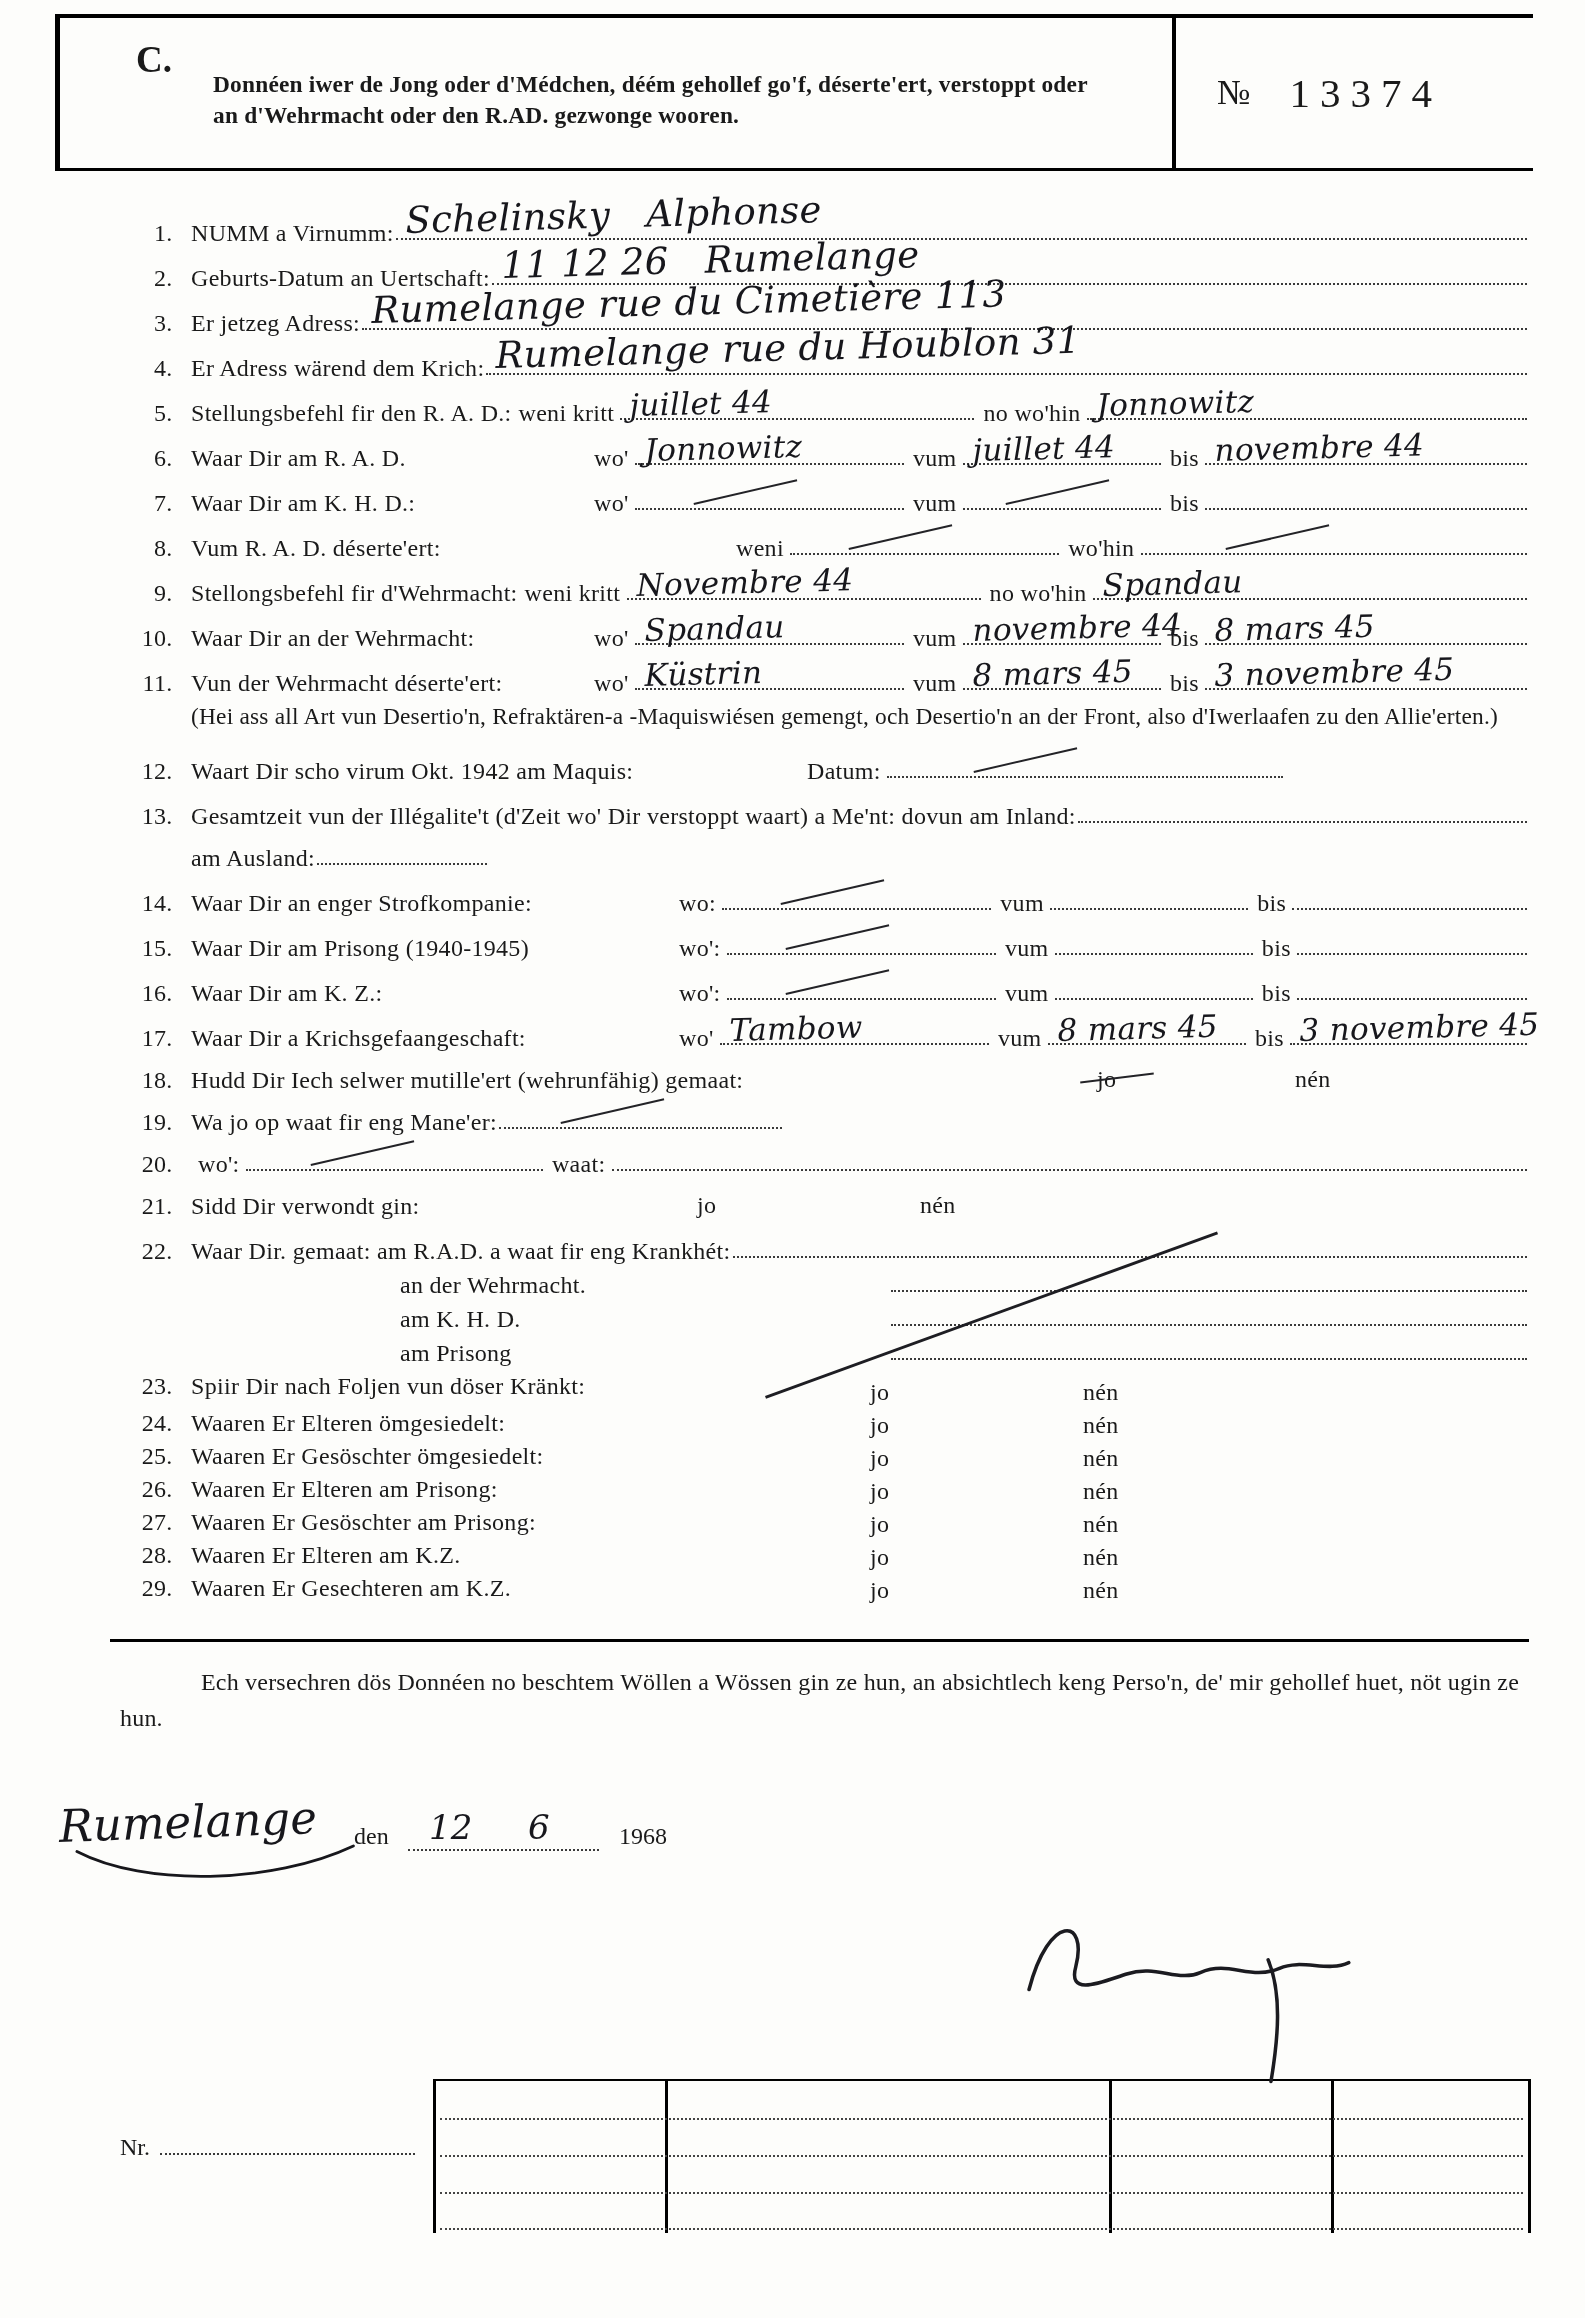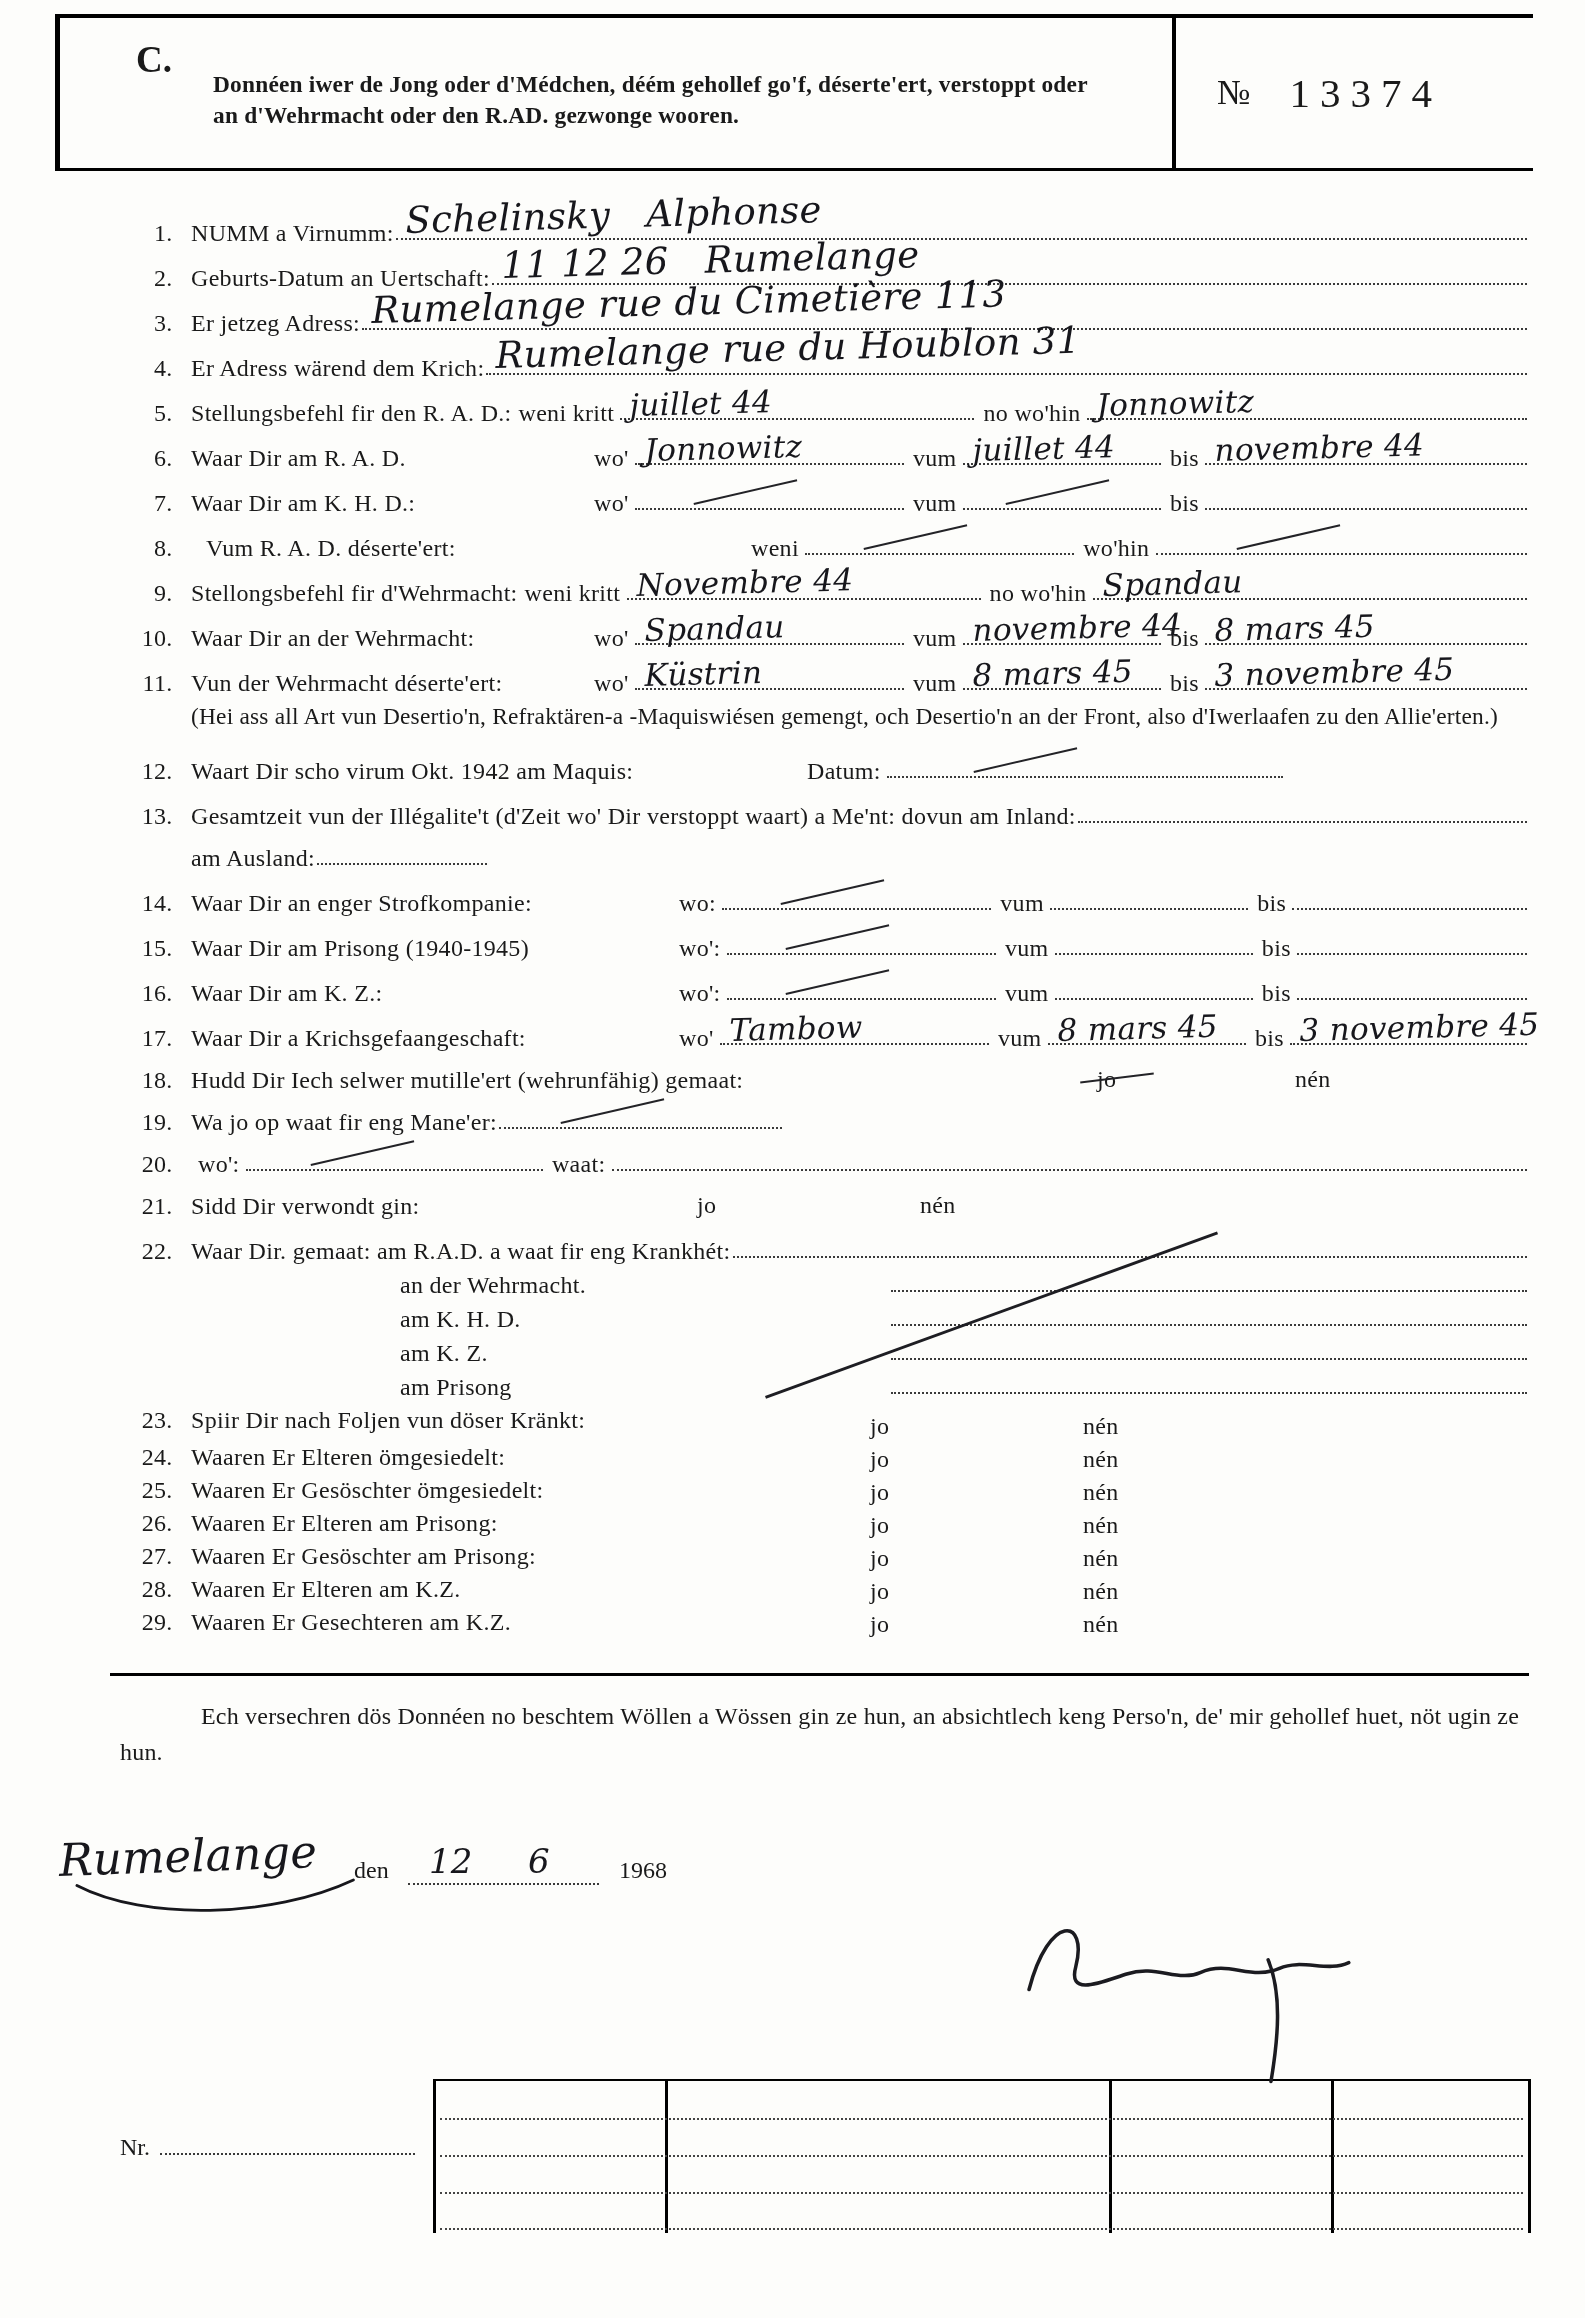--- a/index.html
+++ b/index.html
@@ -41,21 +41,21 @@
     font-size: 24px;
     line-height: 1.12;
     letter-spacing: 0.3px;
   }
   .row.t60 { min-height: 42px; }
   .row.tight { min-height: 33px; align-items: center; }
   .row.sub { min-height: 34px; }
   .num { flex: 0 0 71px; text-align: right; padding-right: 18.4px; white-space: nowrap; }
   .lb { white-space: nowrap; }
   .kw { white-space: nowrap; padding: 0 4.2px 0 7px; }
-  .lb560 { flex: 0 0 396px; } .lb680 { flex: 0 0 481px; } .lb760 { flex: 0 0 538px; margin-left: 15px; }
+  .lb560 { flex: 0 0 396px; } .lb680 { flex: 0 0 481px; } .lb760 { flex: 0 0 538px; }
   .lb850 { flex: 0 0 602px; } .lb860 { flex: 0 0 609px; }
   .fill {
     position: relative;
     align-self: flex-end;
     height: 1.4px;
     border-bottom: 2.1px dotted #3a3a3a;
     margin: 0 2.1px 7px 2.1px;
   }
   .grow { flex: 1; } .w240 { flex:0 0 170px; } .w280 { flex:0 0 198px; }
   .w380 { flex:0 0 269px; } .w400 { flex:0 0 283px; } .w420 { flex:0 0 297px; }
@@ -406,25 +406,20 @@
         <span class="sublb">an der Wehrmacht.</span>
         <span class="fill grow"></span>
       </div>
       <div class="row sub">
         <span class="num"></span>
         <span class="sublb">am K. H. D.</span>
         <span class="fill grow"></span>
       </div>
       <div class="row sub">
         <span class="num"></span>
-        <span class="sublb">am K. Z.</span>
-        <span class="fill grow"></span>
-      </div>
-      <div class="row sub">
-        <span class="num"></span>
         <span class="sublb">am Prisong</span>
         <span class="fill grow"></span>
       </div>
       <span class="bigslash"></span>
     </div>
 
     <div class="row tight" style="min-height:40px">
       <span class="num">23.</span>
       <span class="lb">Spiir Dir nach Foljen vun döser Kränkt:</span>
       <span class="jn" style="left:750px">jo</span>

